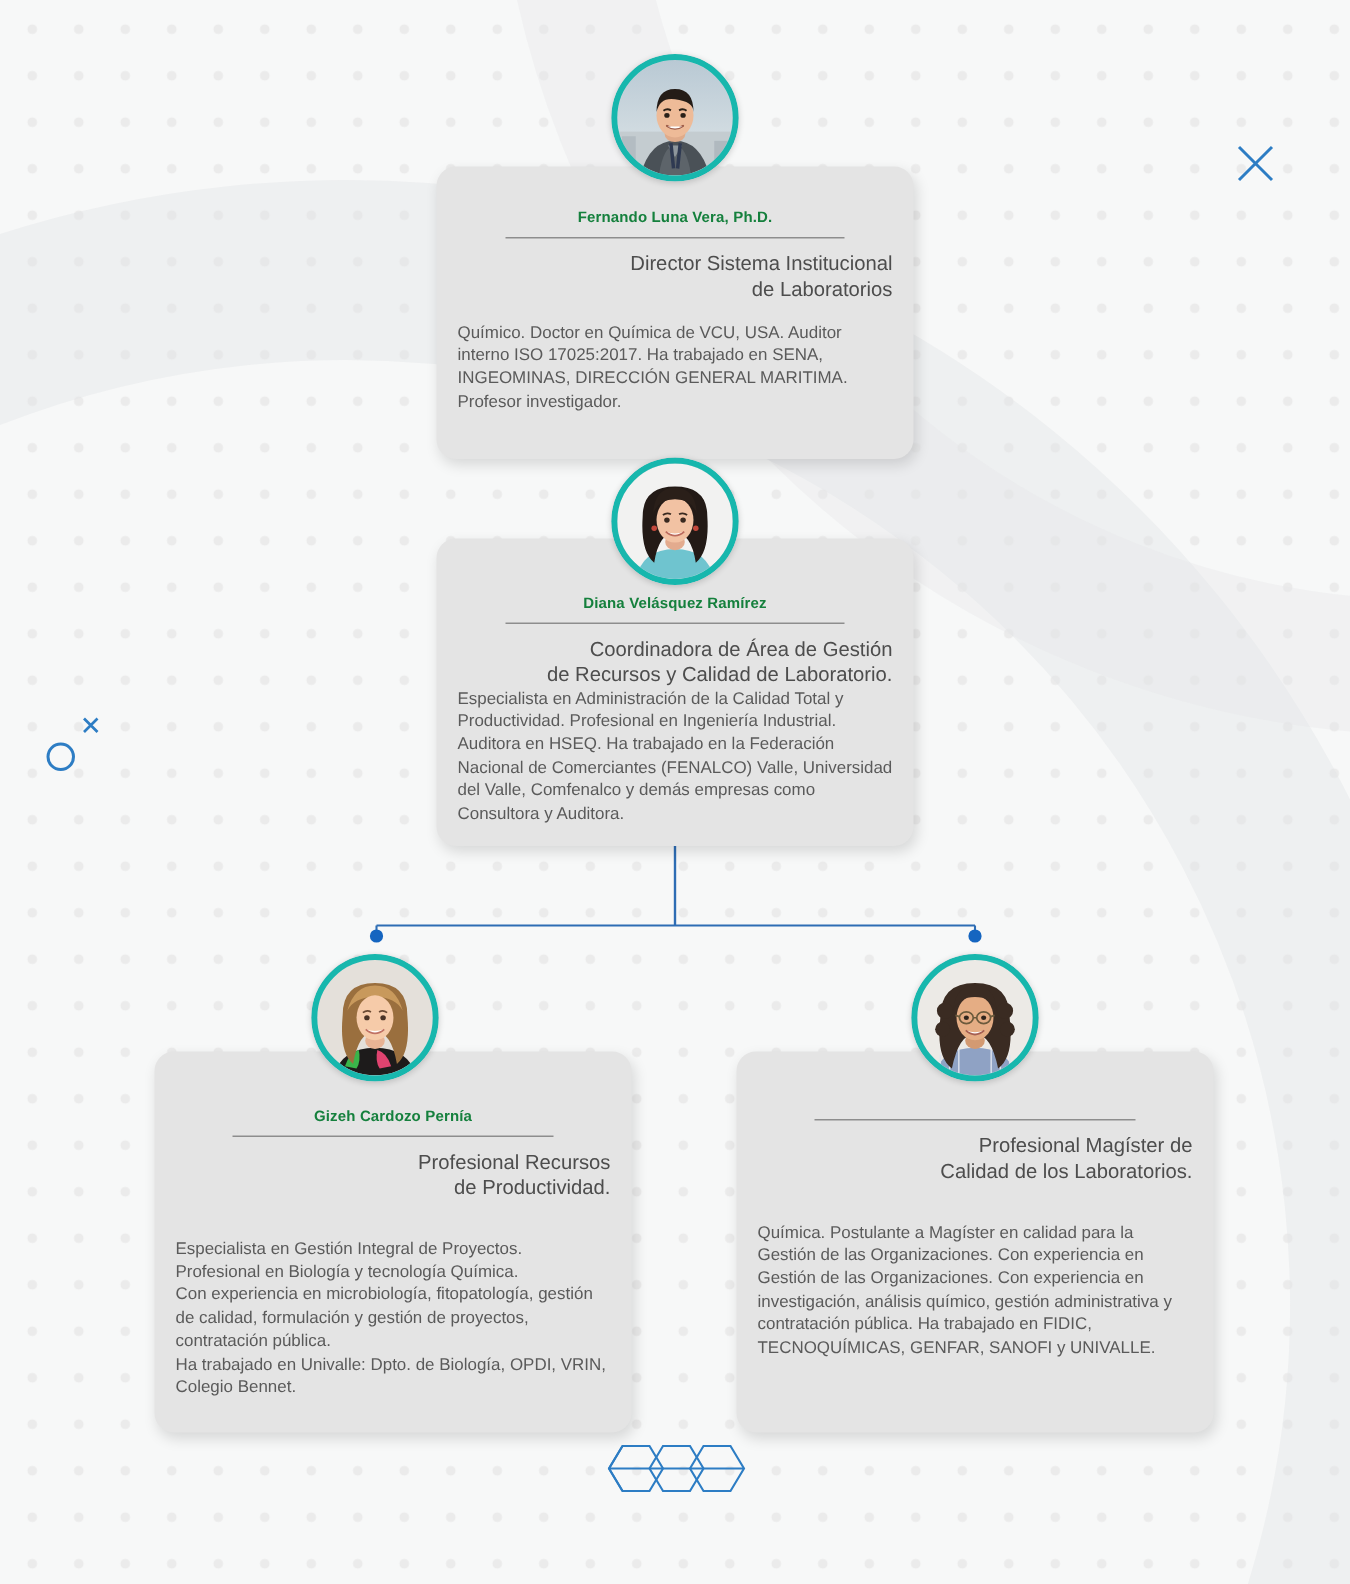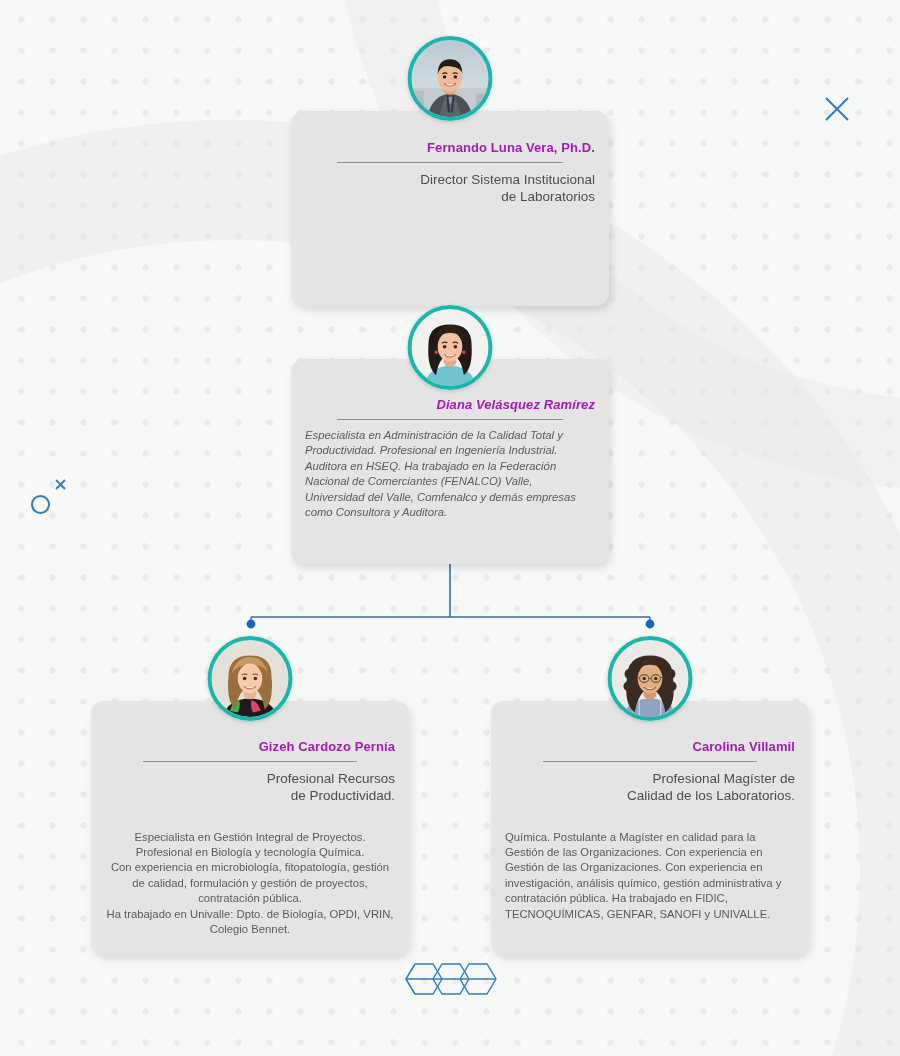--- a/index.html
+++ b/index.html
@@ -105,24 +105,24 @@
   .card {
     position: absolute;
     background: #e4e4e4;
     border-radius: 13px;
     box-shadow: 2px 4px 9px rgba(0,0,0,0.13);
     z-index: 3;
     padding: 0 14px;
   }
 
   .card-name {
-    text-align: right;
-    font-size: 13px;
+    text-align: center;
+    font-size: 10px;
     font-weight: bold;
-    color: #a21caf;
+    color: #15803d;
     letter-spacing: 0.1px;
   }
   .card-divider {
     height: 1px;
     background: #8d8d8d;
     margin: 7px auto 8px auto;
   }
   .card-role {
     text-align: right;
     font-size: 13.5px;
@@ -140,30 +140,30 @@
 
   
   #node-director       { left: 291px; top: 36px;  width: 318px; }
   #node-director .avatar { width: 85px; height: 85px; }
   #node-director .card { left: 0; top: 75px; width: 318px; height: 195px; padding-top: 29px; }
   #node-director .card-divider { width: 226px; }
   #node-director .card-bio { margin-top: 13px; }
 
   #node-coordinator    { left: 291px; top: 305px; width: 318px; }
   #node-coordinator .avatar { width: 85px; height: 85px; }
-  #node-coordinator .card { left: 0; top: 54px; width: 318px; height: 507px; height: 506px; padding-top: 56px; font-style: italic; }
+  #node-coordinator .card { left: 0; top: 54px; width: 318px; height: 507px; height: 506px; padding-top: 56px; }
   #node-coordinator .card { height: 205px; }
   #node-coordinator .card-divider { width: 226px; }
   #node-coordinator .card-bio { }
 
   #node-resources      { left: 91px;  top: 636px; width: 318px; }
   #node-resources .avatar { width: 85px; height: 85px; }
-  #node-resources .card { left: 0; top: 65px; width: 318px; height: 254px; padding-top: 38px; }
+  #node-resources .card { left: 12px; top: 65px; width: 318px; height: 254px; padding-top: 38px; }
   #node-resources .card-divider { width: 214px; }
-  #node-resources .card-bio { margin-top: 25px; text-align: center; }
+  #node-resources .card-bio { margin-top: 25px; }
 
   #node-quality        { left: 491px; top: 636px; width: 318px; }
   #node-quality .avatar { width: 85px; height: 85px; }
   #node-quality .card { left: 0; top: 65px; width: 318px; height: 254px; padding-top: 38px; }
   #node-quality .card-divider { width: 214px; }
   #node-quality .card-bio { margin-top: 25px; }
 </style>
 </head>
 <body>
 
@@ -239,20 +239,21 @@
           <path d="M43.5 57.5 q6.5 3.6 13 0" fill="#fff"></path>
         </svg>
       </div>
       <div class="ring"></div>
     </div>
     <div class="card">
       <div class="card-name">Fernando Luna Vera, Ph.D.</div>
       <div class="card-divider"></div>
       <div class="card-role">Director Sistema Institucional
 de Laboratorios</div>
+      <div class="card-bio">Químico. Doctor en Química de VCU, USA. Auditor interno ISO 17025:2017. Ha trabajado en SENA, INGEOMINAS, DIRECCIÓN GENERAL MARITIMA. Profesor investigador.</div>
     </div>
   </div>
 
   <div class="node" id="node-coordinator">
     <div class="avatar">
       <div class="photo">
         <svg viewBox="0 0 100 100" preserveAspectRatio="xMidYMid slice">
           <rect width="100" height="100" fill="#f2f2f1"></rect>
           <path d="M16 100 q6 -26 34 -26 q28 0 34 26 z" fill="#6fc4cf"></path>
           <path d="M22 46 q0 -26 28 -26 q28 0 28 26 q2 30 -10 40 q-4 -26 -18 -26 q-14 0 -18 26 q-12 -10 -10 -40 z" fill="#231a16"></path>
@@ -267,20 +268,22 @@
           <path d="M42 59 q8 7 16 0" stroke="#bb6a5c" stroke-width="1.5" fill="none"></path>
           <circle cx="32" cy="56" r="2.4" fill="#c4483c"></circle>
           <circle cx="68" cy="56" r="2.4" fill="#c4483c"></circle>
         </svg>
       </div>
       <div class="ring"></div>
     </div>
     <div class="card" style="height:205px;padding-top:38px;">
       <div class="card-name">Diana Velásquez Ramírez</div>
       <div class="card-divider"></div>
+      <div class="card-role">Coordinadora de Área de Gestión
+de Recursos y Calidad de Laboratorio.</div>
       <div class="card-bio">Especialista en Administración de la Calidad Total y Productividad. Profesional en Ingeniería Industrial. Auditora en HSEQ. Ha trabajado en la Federación Nacional de Comerciantes (FENALCO) Valle, Universidad del Valle, Comfenalco y demás empresas como Consultora y Auditora.</div>
     </div>
   </div>
 
   <div class="node" id="node-resources">
     <div class="avatar">
       <div class="photo">
         <svg viewBox="0 0 100 100" preserveAspectRatio="xMidYMid slice">
           <rect width="100" height="100" fill="#e4e0da"></rect>
           <path d="M14 100 q8 -24 36 -24 q28 0 36 24 z" fill="#1d1b1b"></path>
@@ -335,21 +338,20 @@
           </g>
           <ellipse cx="42.5" cy="50" rx="2.2" ry="2" fill="#2f241c"></ellipse>
           <ellipse cx="57.5" cy="50" rx="2.2" ry="2" fill="#2f241c"></ellipse>
           <path d="M42 61 q8 7 16 0 q-8 3 -16 0 z" fill="#ffffff"></path>
           <path d="M42 61 q8 7 16 0" stroke="#a55f52" stroke-width="1.5" fill="none"></path>
         </svg>
       </div>
       <div class="ring"></div>
     </div>
     <div class="card">
-      <div class="card-name">Carolina Villamil</div>
       <div class="card-divider"></div>
       <div class="card-role">Profesional Magíster de
 Calidad de los Laboratorios.</div>
       <div class="card-bio">Química. Postulante a Magíster en calidad para la Gestión de las Organizaciones. Con experiencia en Gestión de las Organizaciones. Con experiencia en investigación, análisis químico, gestión administrativa y contratación pública. Ha trabajado en FIDIC, TECNOQUÍMICAS, GENFAR, SANOFI y UNIVALLE.</div>
     </div>
   </div>
 
 </div>
 
 </body></html>

